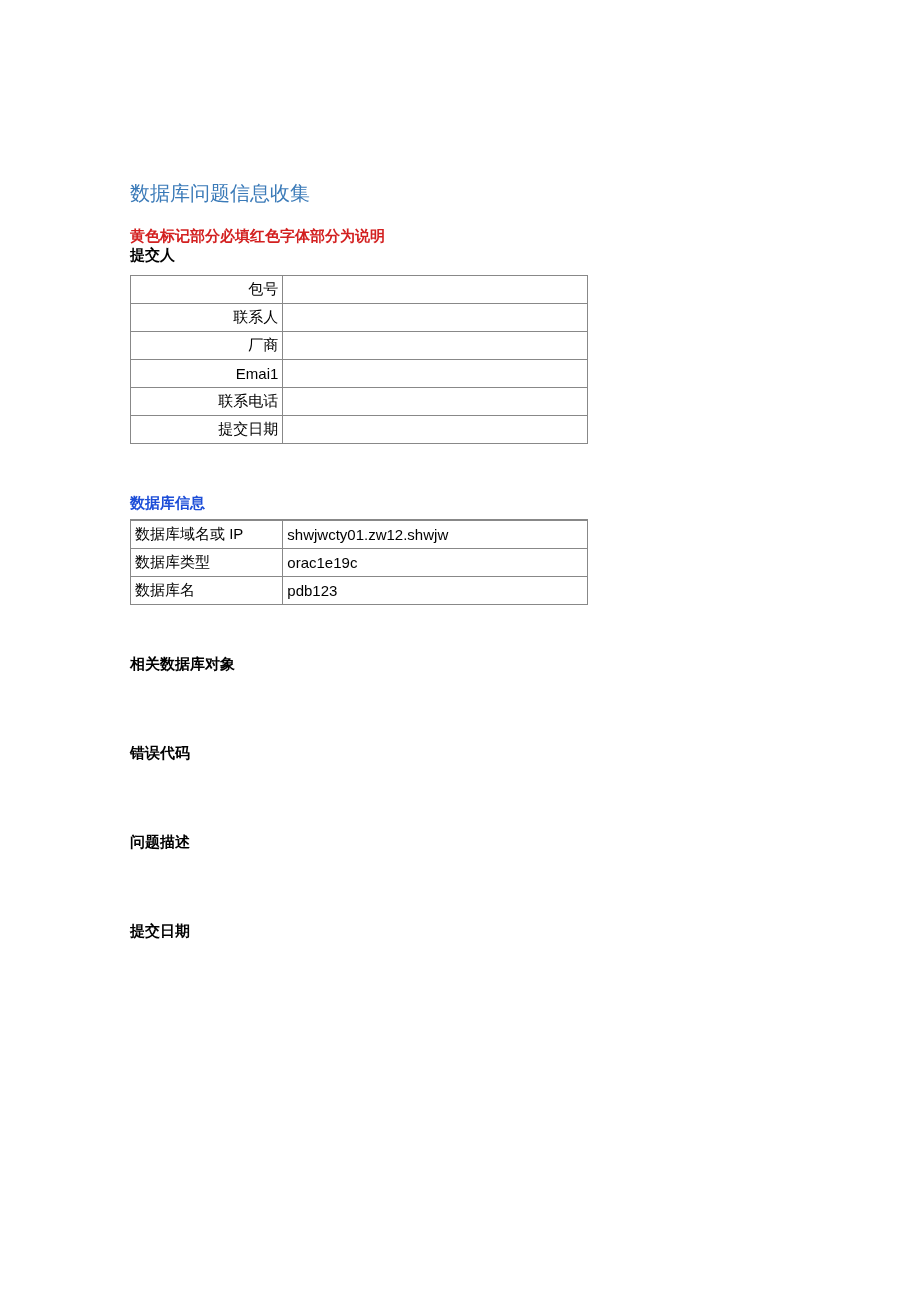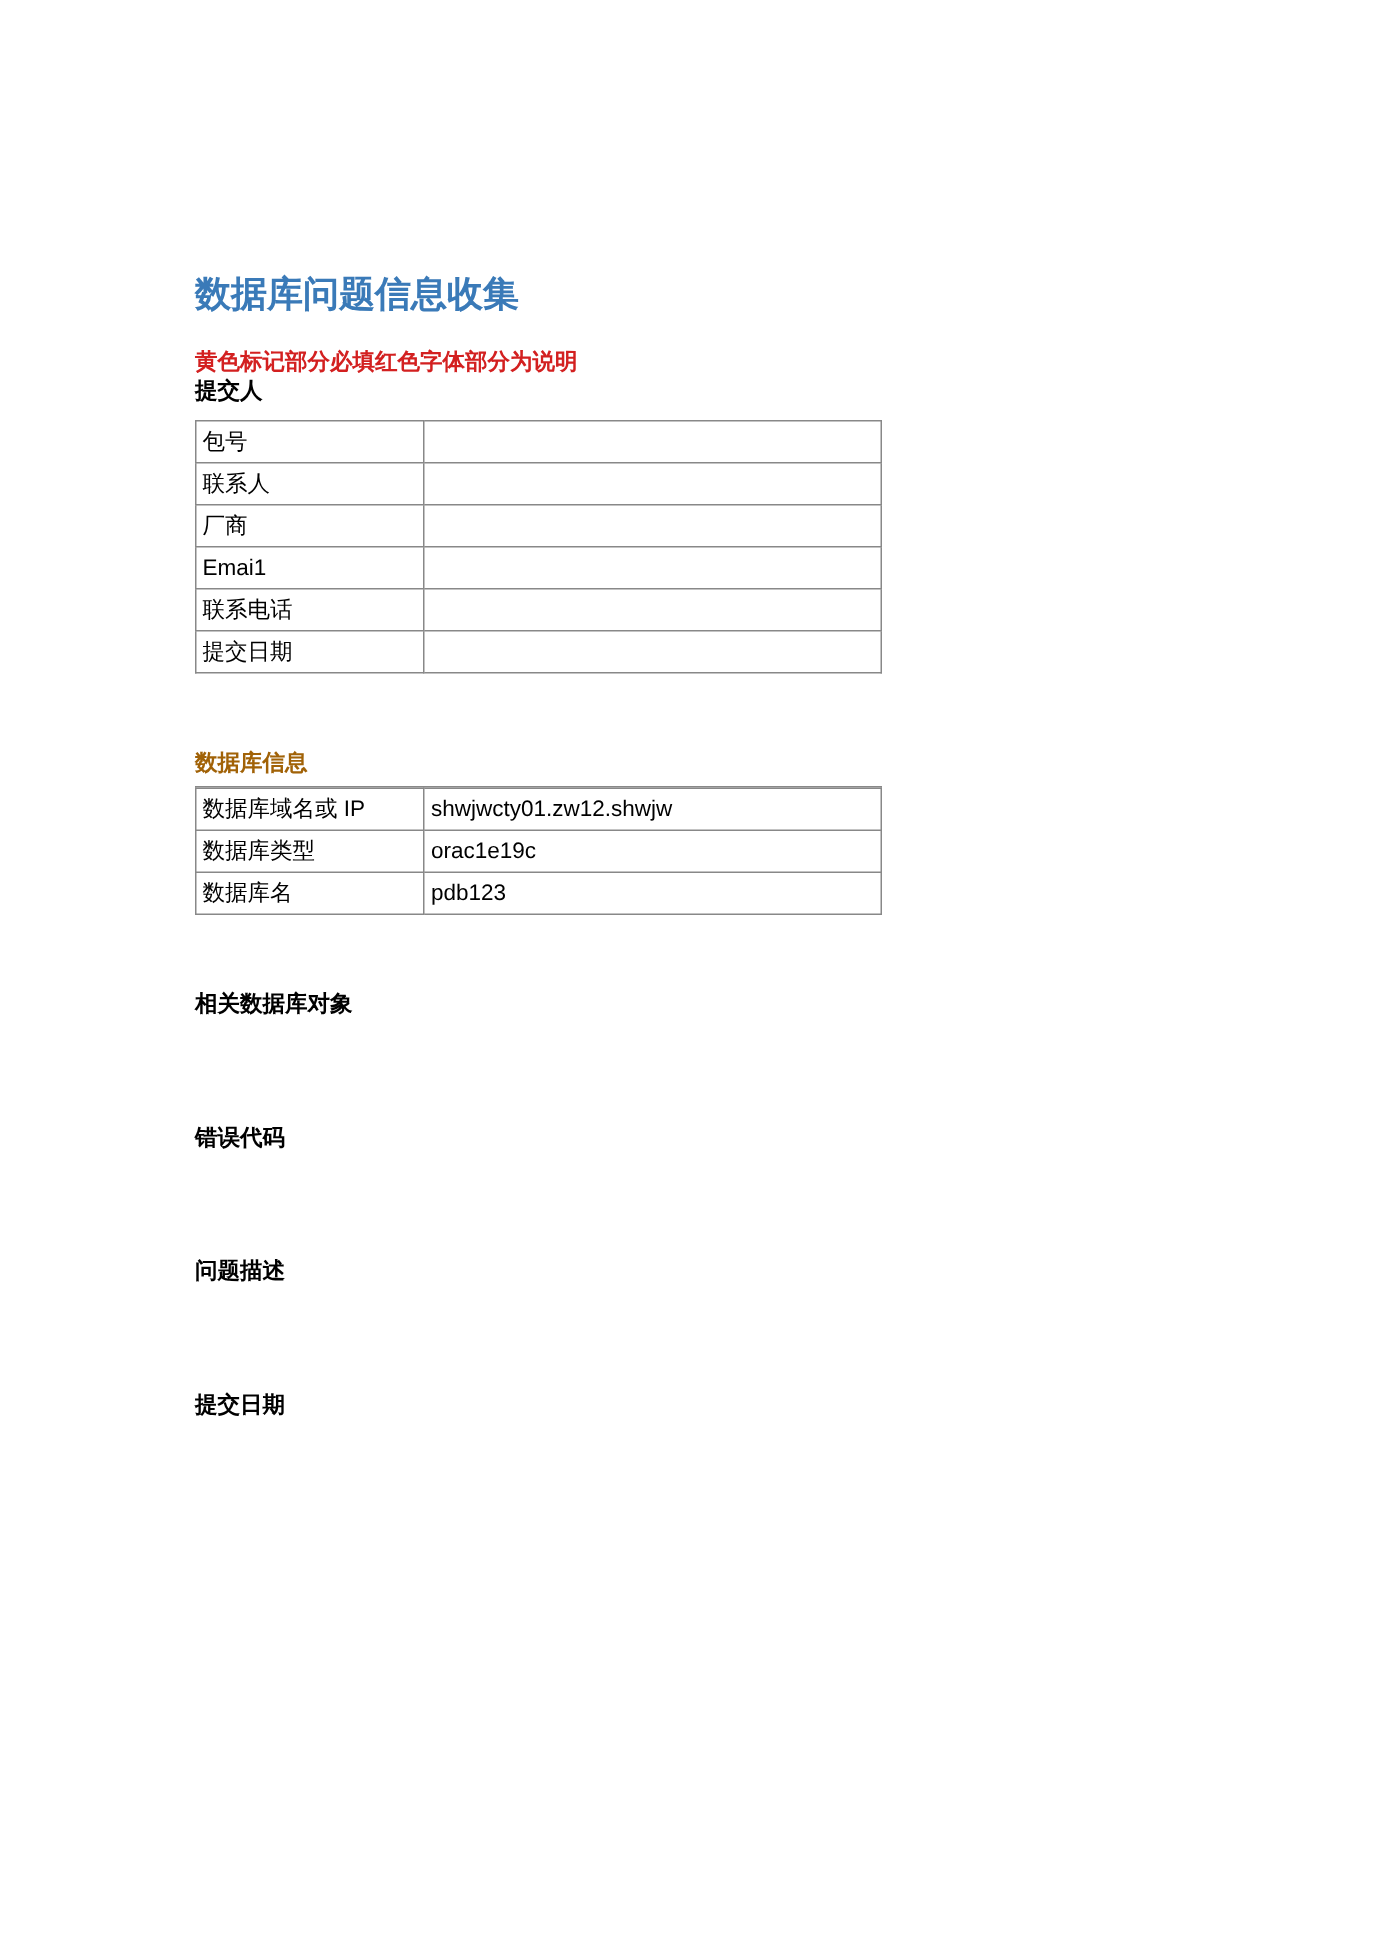--- a/index.html
+++ b/index.html
@@ -8,22 +8,22 @@
       box-sizing: border-box;
     }
     body {
       background: #ffffff;
       font-family: "Microsoft YaHei", "SimSun", sans-serif;
       padding: 180px 130px 60px 130px;
       width: 920px;
     }
     .title {
       color: #3a7ab8;
-      font-size: 24px;
-      font-weight: 700;
+      font-size: 20px;
+      font-weight: 400;
       margin-bottom: 20px;
     }
     .subtitle {
       color: #d32020;
       font-size: 15px;
       font-weight: bold;
     }
     .section-heading {
       color: #000000;
       font-size: 15px;
@@ -35,29 +35,30 @@
       width: 458px;
       margin-bottom: 50px;
     }
     .data-table td {
       border: 1px solid #888888;
       padding: 4px 4px;
       font-size: 15px;
       color: #000000;
       vertical-align: middle;
       height: 28px;
+      text-align: right;
     }
     .data-table td.label-cell {
       width: 150px;
     }
     .data-table td.value-cell {
       width: 300px;
     }
     .db-info-heading {
-      color: #a16207;
+      color: #1d4ed8;
       font-size: 15px;
       font-weight: bold;
       border-bottom: 1px solid #888888;
       padding-bottom: 6px;
       width: 458px;
       margin-bottom: 0;
     }
     .db-table {
       border-collapse: collapse;
       width: 458px;

